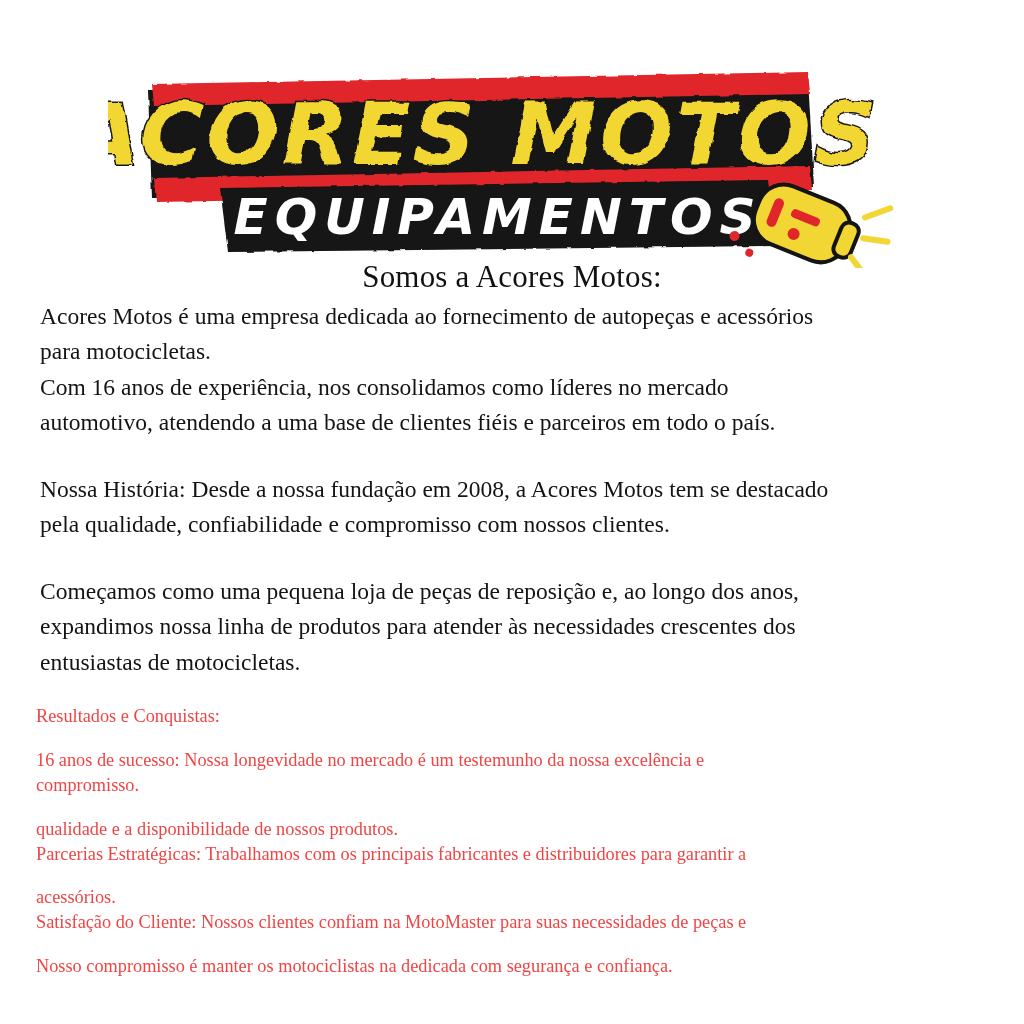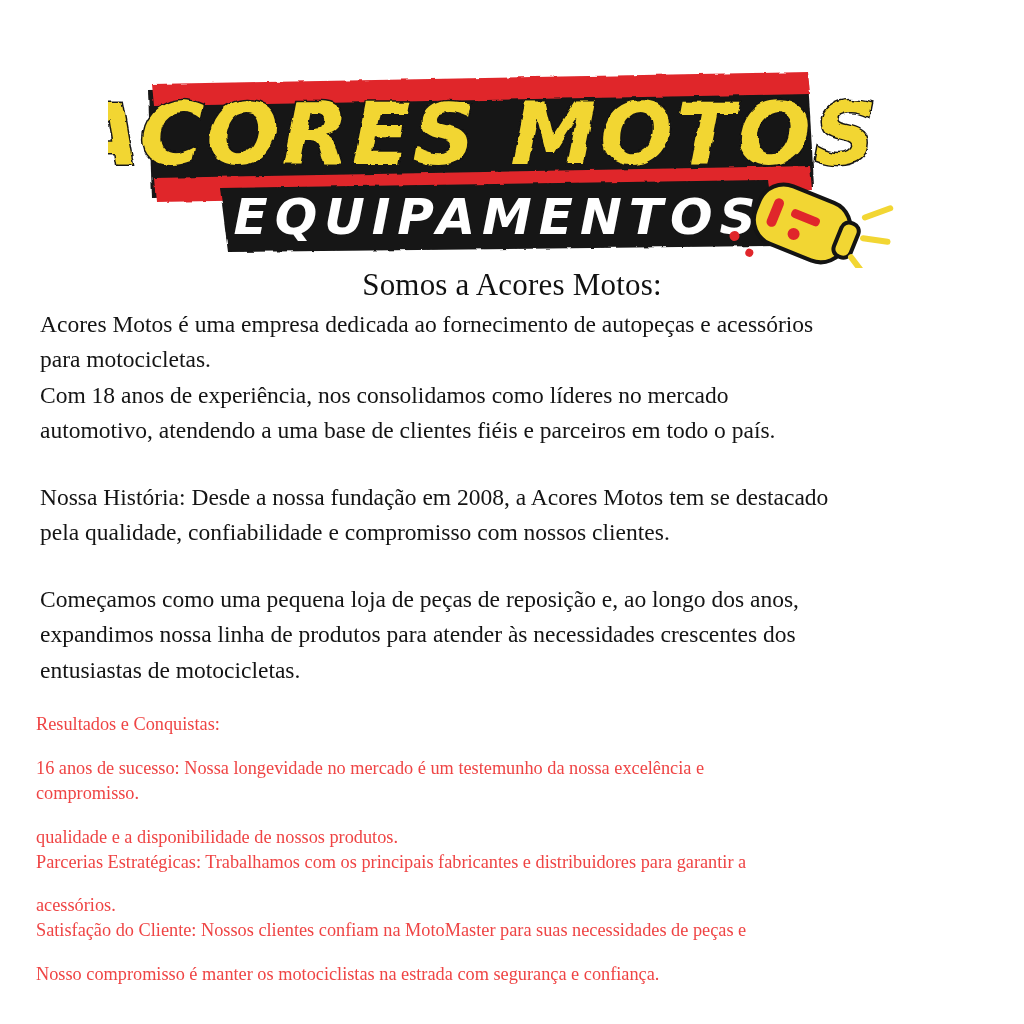--- a/index.html
+++ b/index.html
@@ -36,21 +36,21 @@
     left: 108px;
     top: 8px;
     width: 790px;
     height: 230px;
   }
   .logo svg { display: block; }
 
   
   .content {
     position: absolute;
-    top: 266px;
+    top: 258px;
     left: 36px;
     width: 952px;
   }
   .doc-title {
     text-align: center;
     font-size: 31px;
     line-height: 1.25;
     margin: 0 0 4px 0;
     font-weight: normal;
     color: #111;
@@ -129,21 +129,21 @@
     </div>
   </div>
 
   <div class="content">
 
     <h1 class="doc-title">Somos a Acores Motos:</h1>
 
     <div class="nowrap-lines">
       <div class="para">Acores Motos é uma empresa dedicada ao fornecimento de autopeças e acessórios</div>
       <div class="para">para motocicletas.</div>
-      <div class="para">Com 18 anos de experiência, nos consolidamos como líderes no mercado</div>
+      <div class="para">Com 16 anos de experiência, nos consolidamos como líderes no mercado</div>
       <div class="para">automotivo, atendendo a uma base de clientes fiéis e parceiros em todo o país.</div>
     </div>
 
     <div class="spacer-lg"></div>
 
     <div class="nowrap-lines">
       <div class="para">Nossa História: Desde a nossa fundação em 2008, a Acores Motos tem se destacado</div>
       <div class="para">pela qualidade, confiabilidade e compromisso com nossos clientes.</div>
     </div>
 
@@ -176,17 +176,17 @@
     <div class="spacer-sm"></div>
 
     <div>
       <div class="small-block">acessórios.</div>
       <div class="small-block">Satisfação do Cliente: Nossos clientes confiam na MotoMaster para suas necessidades de peças e</div>
     </div>
 
     <div class="spacer-sm"></div>
 
     <div>
-      <div class="small-block">Nosso compromisso é manter os motociclistas na estrada com segurança e confiança.</div>
+      <div class="small-block">Nosso compromisso é manter os motociclistas na dedicada com segurança e confiança.</div>
     </div>
 
   </div>
 </div>
 
 </body></html>

